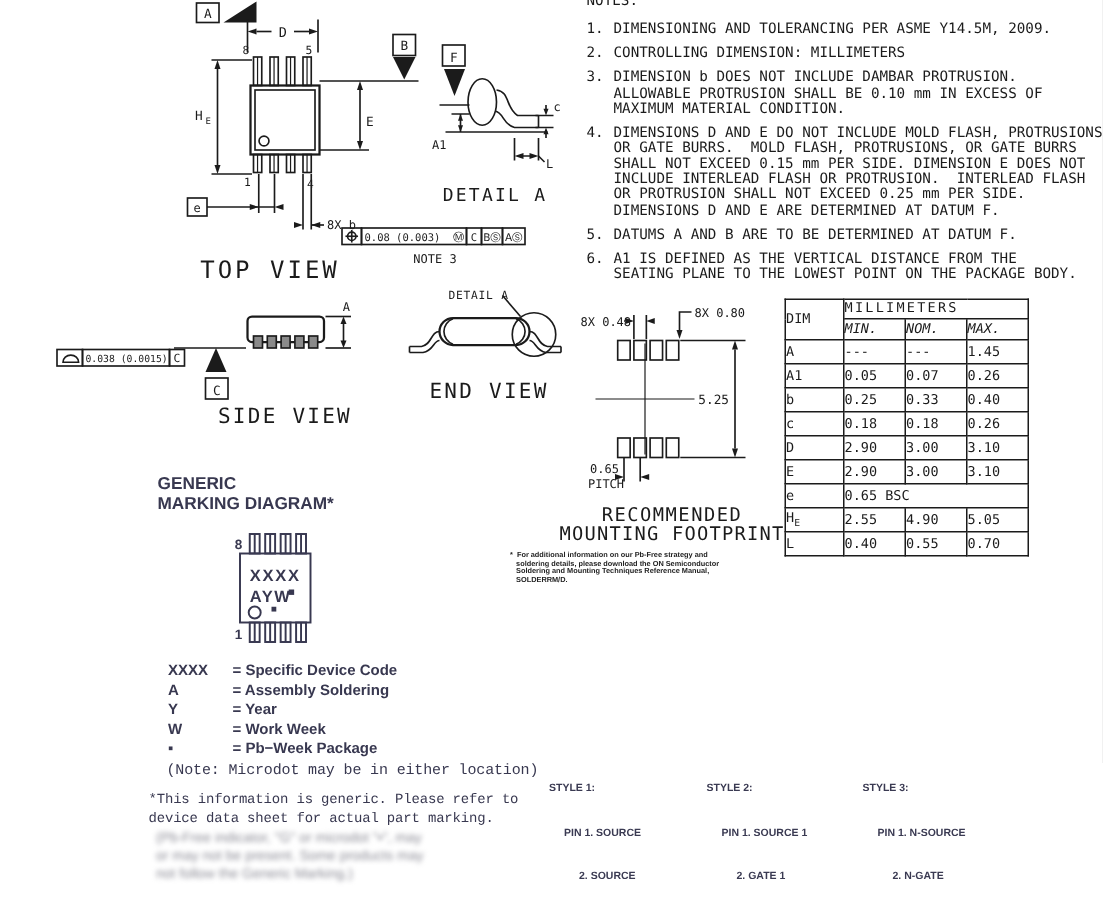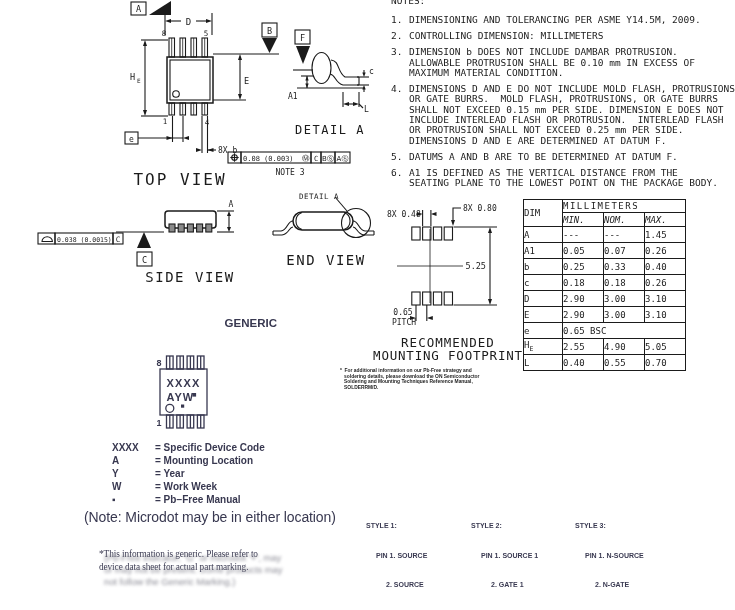--- a/index.html
+++ b/index.html
@@ -35,31 +35,31 @@
   .dim-table .c-dim{width:38px;}
   .dim-table .c-v{width:40px;font-style:italic;}
   .dim-table .r-h1{height:13px;letter-spacing:1.5px;}
   .dim-table .r-h2{height:14px;}
   .dim-table .r-d td{height:15px;}
   .dim-table sub{font-size:6.5px;}
 
   .footnote{left:340px;top:368px;width:195px;font-family:"Liberation Sans",sans-serif;
             font-weight:bold;font-size:4.9px;line-height:5.7px;white-space:pre;color:#222;}
 
-  .mk-title{left:105px;top:317px;width:172px;text-align:right;color:#383850;
+  .mk-title{left:105px;top:317px;width:172px;text-align:left;color:#383850;
             font-family:"Liberation Sans",sans-serif;font-weight:bold;font-size:11.5px;line-height:13px;}
 
   .legend{left:112px;top:441px;color:#383850;font-family:"Liberation Sans",sans-serif;
           font-weight:bold;font-size:10px;line-height:13px;}
   .legend .row{display:flex;}
   .legend .k{width:43px;}
 
-  .mk-note{left:84px;top:509px;color:#383850;font-family:Liberation Sans, sans-serif;
-           font-size:14px;letter-spacing:-0.1px;}
-  .mk-generic{left:99px;top:548px;color:#383850;font-family:Liberation Serif, serif;
+  .mk-note{left:111px;top:509px;color:#383850;font-family:Liberation Mono, monospace;
+           font-size:10px;letter-spacing:-0.1px;}
+  .mk-generic{left:99px;top:526px;color:#383850;font-family:Liberation Mono, monospace;
               font-size:9.3px;line-height:13px;white-space:pre;letter-spacing:-0.1px;}
   .mk-blur{left:104px;top:553px;color:#8b8b95;font-family:"Liberation Sans",sans-serif;
            font-size:9.3px;line-height:11.8px;white-space:pre;filter:blur(1.6px);}
   .style-col{position:absolute;top:502px;color:#3a3a52;font-family:"Liberation Sans",sans-serif;
              font-weight:bold;font-size:7px;line-height:9.7px;white-space:pre;}
   .style-col .t{padding-left:0;}
   .style-col .p1{padding-left:10px;}
   .style-col .it{padding-left:20px;}
 </style>
 </head>
@@ -434,20 +434,21 @@
         <td>0.40</td>
         <td>0.55</td>
         <td>0.70</td>
       </tr>
     </tbody>
       </table>
   </div>
 
   <div class="abs mk-title">
     <div>GENERIC</div>
+    <div>MARKING DIAGRAM*</div>
   </div>
 
   <svg class="mk abs" style="left:150px;top:350px;" width="68" height="84" viewBox="150 350 68 84">
     <g>
       <rect x="166.5" y="356" width="6.6" height="13"></rect>
         <line x1="169.8" y1="356" x2="169.8" y2="369"></line>
       <rect x="176.8" y="356" width="6.6" height="13"></rect>
         <line x1="180.1" y1="356" x2="180.1" y2="369"></line>
       <rect x="187.1" y="356" width="6.6" height="13"></rect>
         <line x1="190.4" y1="356" x2="190.4" y2="369"></line>
@@ -474,33 +475,33 @@
     <text x="159" y="426" font-size="9" text-anchor="middle">1</text>
   </svg>
 
   <div class="abs legend">
     <div class="row">
         <span class="k">XXXX</span>
         <span>= Specific Device Code</span>
       </div>
     <div class="row">
         <span class="k">A</span>
-        <span>= Mounting Location</span>
+        <span>= Assembly Soldering</span>
       </div>
     <div class="row">
         <span class="k">Y</span>
         <span>= Year</span>
       </div>
     <div class="row">
         <span class="k">W</span>
         <span>= Work Week</span>
       </div>
     <div class="row">
         <span class="k">▪</span>
-        <span>= Pb−Free Manual</span>
+        <span>= Pb−Week Package</span>
       </div>
   </div>
 
   <div class="abs mk-note">(Note: Microdot may be in either location)</div>
   <div class="abs mk-generic">*This information is generic. Please refer to
 device data sheet for actual part marking.</div>
   <div class="abs mk-blur">(Pb-Free indicator, "G" or microdot "▪", may
 or may not be present. Some products may
 not follow the Generic Marking.)</div>
 

